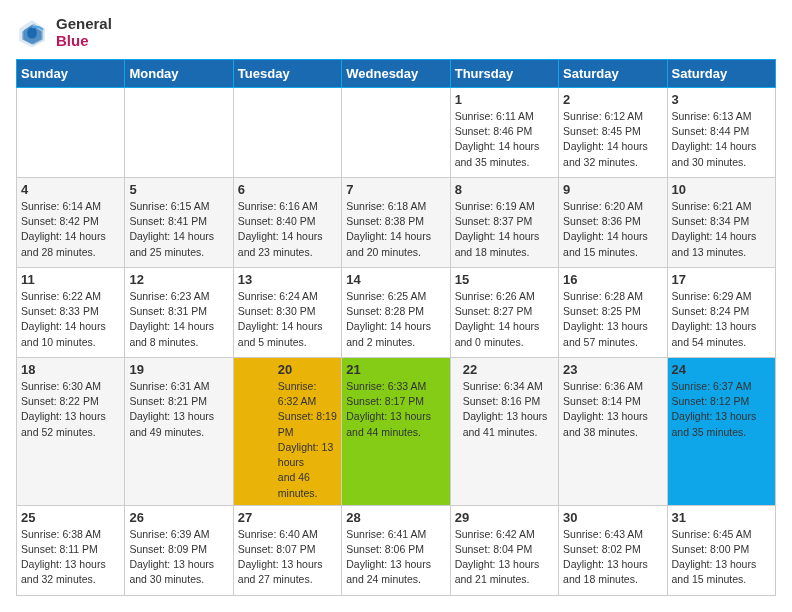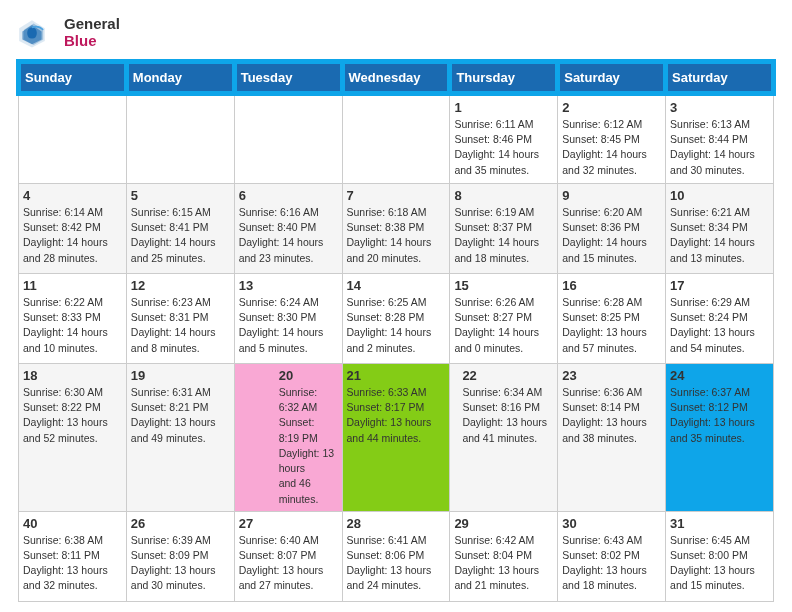--- a/index.html
+++ b/index.html
@@ -12,21 +12,21 @@
     }
     .header-area {
       display: flex;
       justify-content: space-between;
       align-items: flex-start;
       margin-bottom: 10px;
     }
     .logo {
       display: flex;
       align-items: center;
-      gap: 16px;
+      gap: 8px;
     }
     .logo-text {
       display: flex;
       flex-direction: column;
       font-size: 15px;
       font-weight: bold;
       line-height: 1.1;
     }
     .logo-text .general { color: #333; }
     .logo-text .blue { color: #be185d; }
@@ -50,21 +50,21 @@
       width: 100%;
       border-collapse: collapse;
       font-size: 11px;
     }
     .calendar th {
       background: #1a6ab1;
       color: #fff;
       padding: 6px 4px;
       text-align: left;
       font-size: 13px;
-      border: 5px solid #0ea5e9;
+      border: 1px solid #0ea5e9;
     }
     .calendar td {
       border: 1px solid #ccc;
       vertical-align: top;
       padding: 4px;
       height: 90px;
       width: calc(100% / 7);
       background: #fff;
     }
     .calendar tr:nth-child(even) td {
@@ -203,21 +203,21 @@
       </tr>
       <tr>
         <td style="background: rgb(245, 245, 245);">
           <span class="day-number">18</span>
           <div class="day-info">Sunrise: 6:30 AM<br>Sunset: 8:22 PM<br>Daylight: 13 hours<br>and 52 minutes.</div>
         </td>
         <td style="background: rgb(245, 245, 245);">
           <span class="day-number">19</span>
           <div class="day-info">Sunrise: 6:31 AM<br>Sunset: 8:21 PM<br>Daylight: 13 hours<br>and 49 minutes.</div>
         </td>
-        <td style="background: #f9a8d4; padding-left: 44px;">
+        <td style="background: #eab308; padding-left: 44px;">
           <span class="day-number">20</span>
           <div class="day-info">Sunrise: 6:32 AM<br>Sunset: 8:19 PM<br>Daylight: 13 hours<br>and 46 minutes.</div>
         </td>
         <td style="background: #84cc16;">
           <span class="day-number">21</span>
           <div class="day-info">Sunrise: 6:33 AM<br>Sunset: 8:17 PM<br>Daylight: 13 hours<br>and 44 minutes.</div>
         </td>
         <td style="background: rgb(245, 245, 245); padding-left: 12px;">
           <span class="day-number">22</span>
           <div class="day-info">Sunrise: 6:34 AM<br>Sunset: 8:16 PM<br>Daylight: 13 hours<br>and 41 minutes.</div>
@@ -226,21 +226,21 @@
           <span class="day-number">23</span>
           <div class="day-info">Sunrise: 6:36 AM<br>Sunset: 8:14 PM<br>Daylight: 13 hours<br>and 38 minutes.</div>
         </td>
         <td style="background: #0ea5e9;">
           <span class="day-number">24</span>
           <div class="day-info">Sunrise: 6:37 AM<br>Sunset: 8:12 PM<br>Daylight: 13 hours<br>and 35 minutes.</div>
         </td>
       </tr>
       <tr>
         <td>
-          <span class="day-number">40</span>
+          <span class="day-number">25</span>
           <div class="day-info">Sunrise: 6:38 AM<br>Sunset: 8:11 PM<br>Daylight: 13 hours<br>and 32 minutes.</div>
         </td>
         <td>
           <span class="day-number">26</span>
           <div class="day-info">Sunrise: 6:39 AM<br>Sunset: 8:09 PM<br>Daylight: 13 hours<br>and 30 minutes.</div>
         </td>
         <td>
           <span class="day-number">27</span>
           <div class="day-info">Sunrise: 6:40 AM<br>Sunset: 8:07 PM<br>Daylight: 13 hours<br>and 27 minutes.</div>
         </td>

